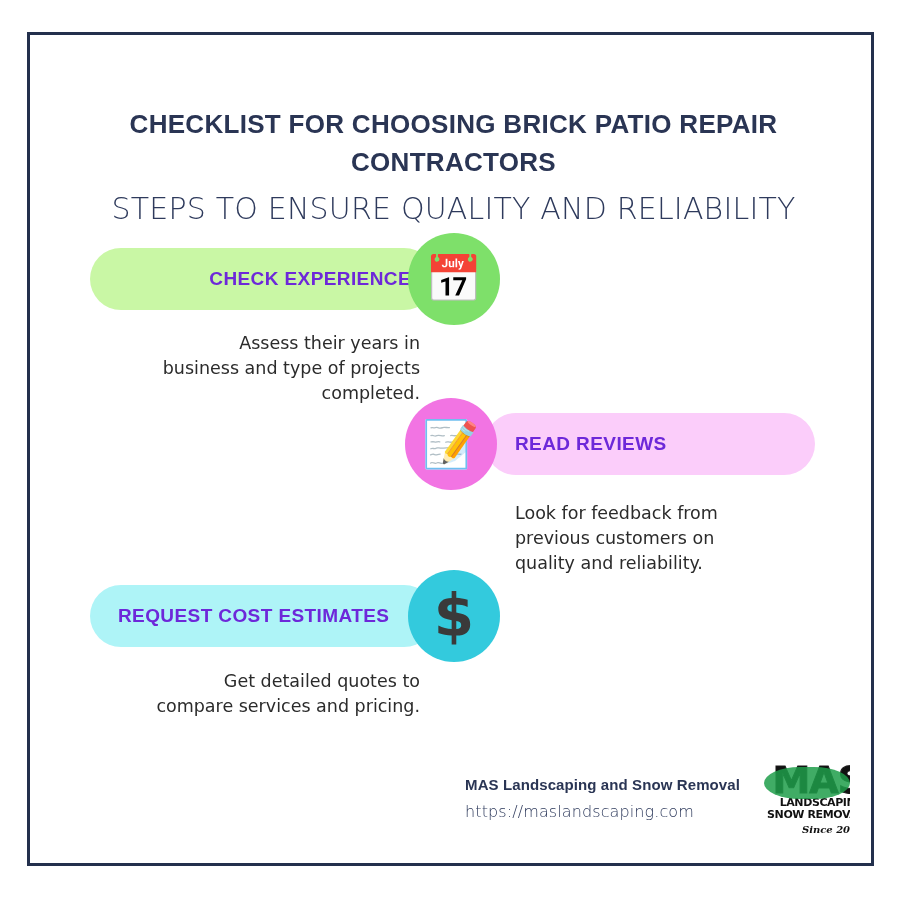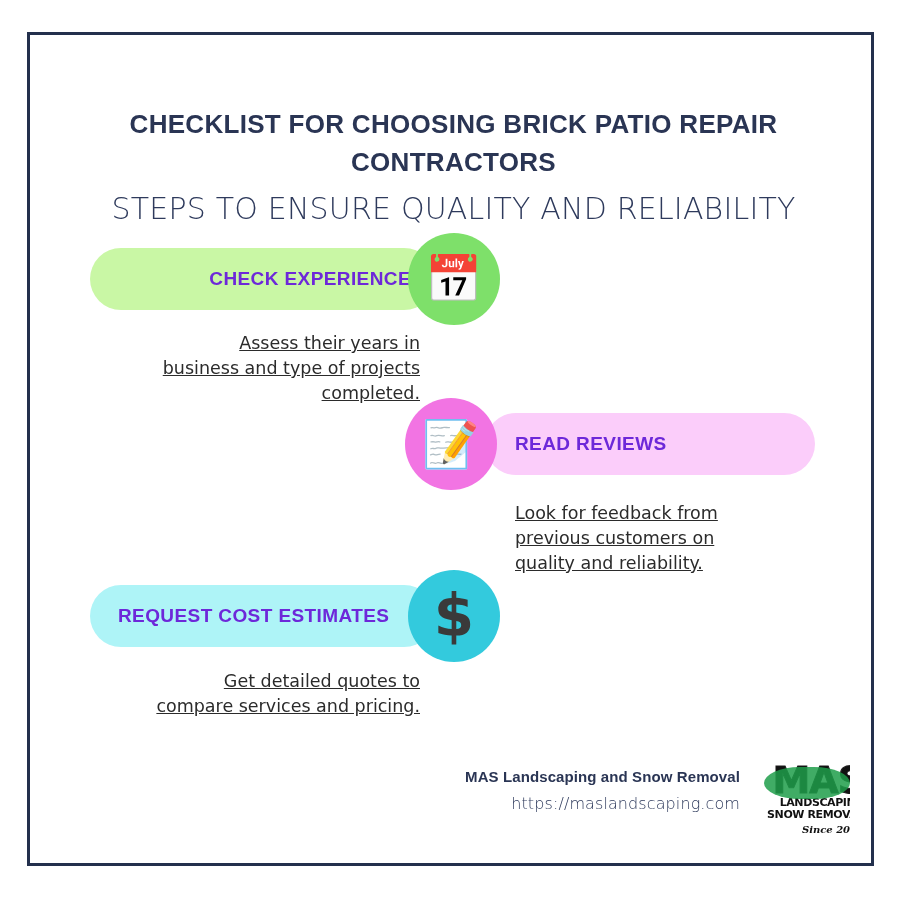--- a/index.html
+++ b/index.html
@@ -47,21 +47,20 @@
   .circle .glyph { font-size:46px; line-height:1; }
   .circle .dollar {
     font-size:58px; font-weight:bold; color:#3a3a3a;
     font-family:"DejaVu Sans", sans-serif; line-height:1;
   }
 
   .desc {
     position:absolute; font-size:17.5px; color:#2b2b2b;
     line-height:25px; font-family:"DejaVu Sans", sans-serif;
     white-space:pre-line;
-    text-decoration:underline;
   }
   .desc.right { text-align:right; }
   .desc.left  { text-align:left; }
 
   
   #step1 { left:0; top:0; }
   #step1 .pill   { left:60px;  top:213px; width:345px; background:#c9f7a5; justify-content:flex-end; padding-right:24px; }
   #step1 .circle { left:378px; top:198px; background:#7ee06a; }
   #step1 .desc   { left:60px;  top:296px; width:330px; }
 
@@ -70,21 +69,21 @@
   #step2 .circle { left:375px; top:363px; background:#f274e3; }
   #step2 .desc   { left:485px; top:466px; width:300px; }
 
   
   #step3 .pill   { left:60px;  top:550px; width:345px; background:#aef4f7; justify-content:flex-start; padding-left:28px; }
   #step3 .circle { left:378px; top:535px; background:#33cadd; }
   #step3 .desc   { left:60px;  top:634px; width:330px; }
 
   
   #footer { position:absolute; left:400px; top:730px; width:420px; }
-  #footer-text { position:absolute; right:110px; top:0; text-align:right; }
+  #footer-text { position:absolute; right:110px; top:8px; }
   .company {
     font-size:15px; font-weight:bold; color:#2a3554;
     letter-spacing:.1px; white-space:nowrap; line-height:24px;
   }
   .website {
     font-size:16px; font-weight:300; color:#2e3a5c;
     letter-spacing:.1px; white-space:nowrap; line-height:30px;
     font-family:"DejaVu Sans", sans-serif;
   }
 

